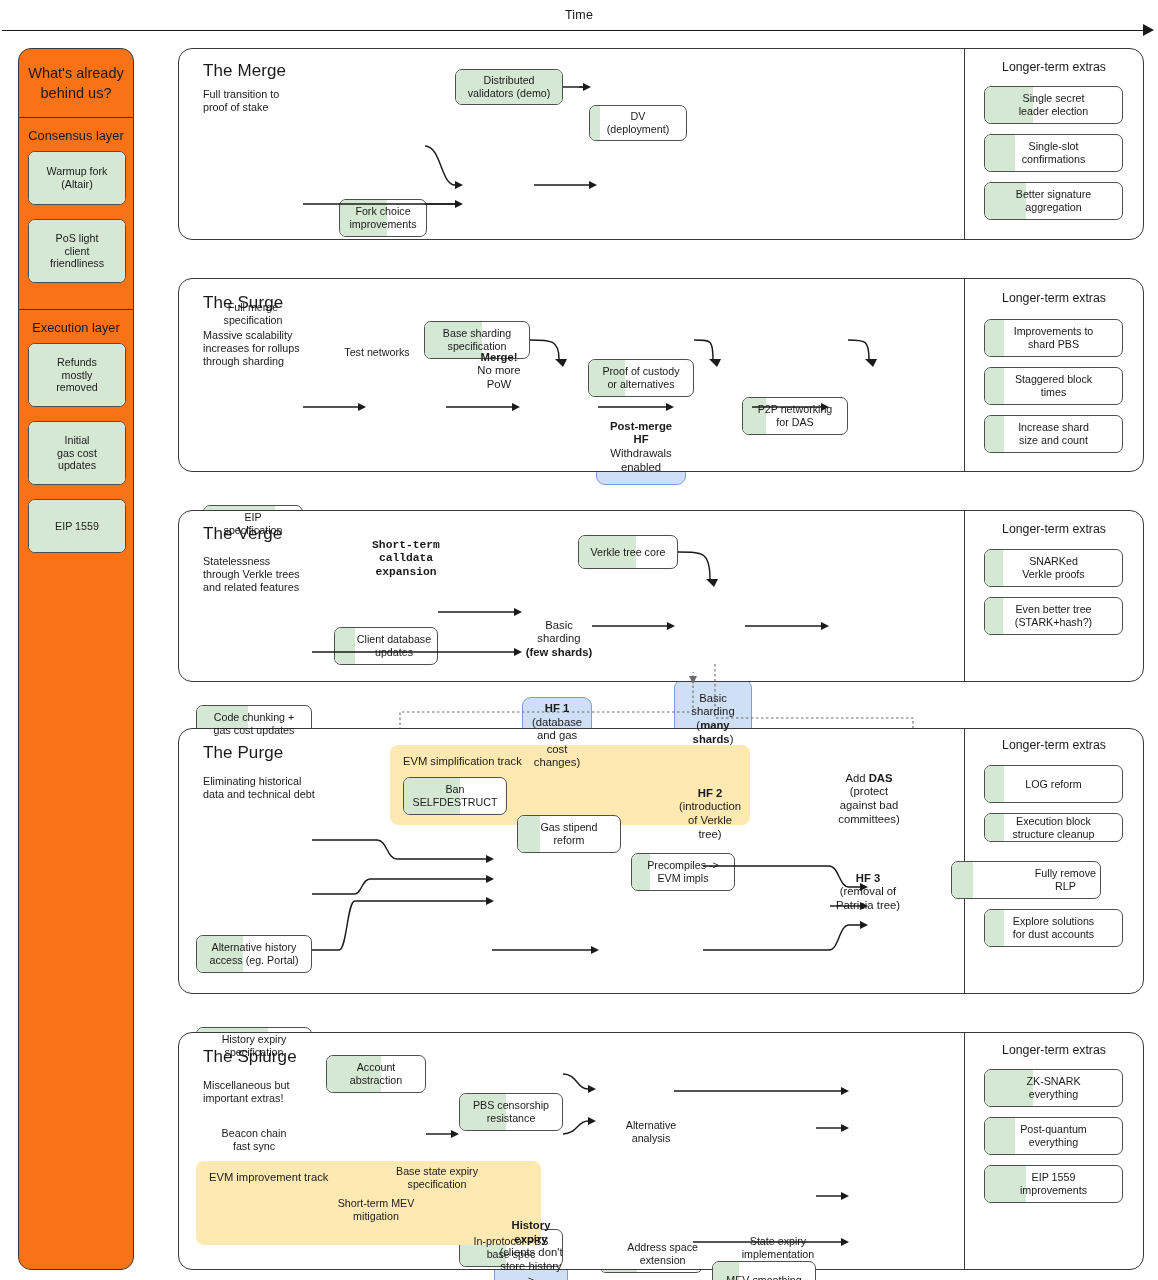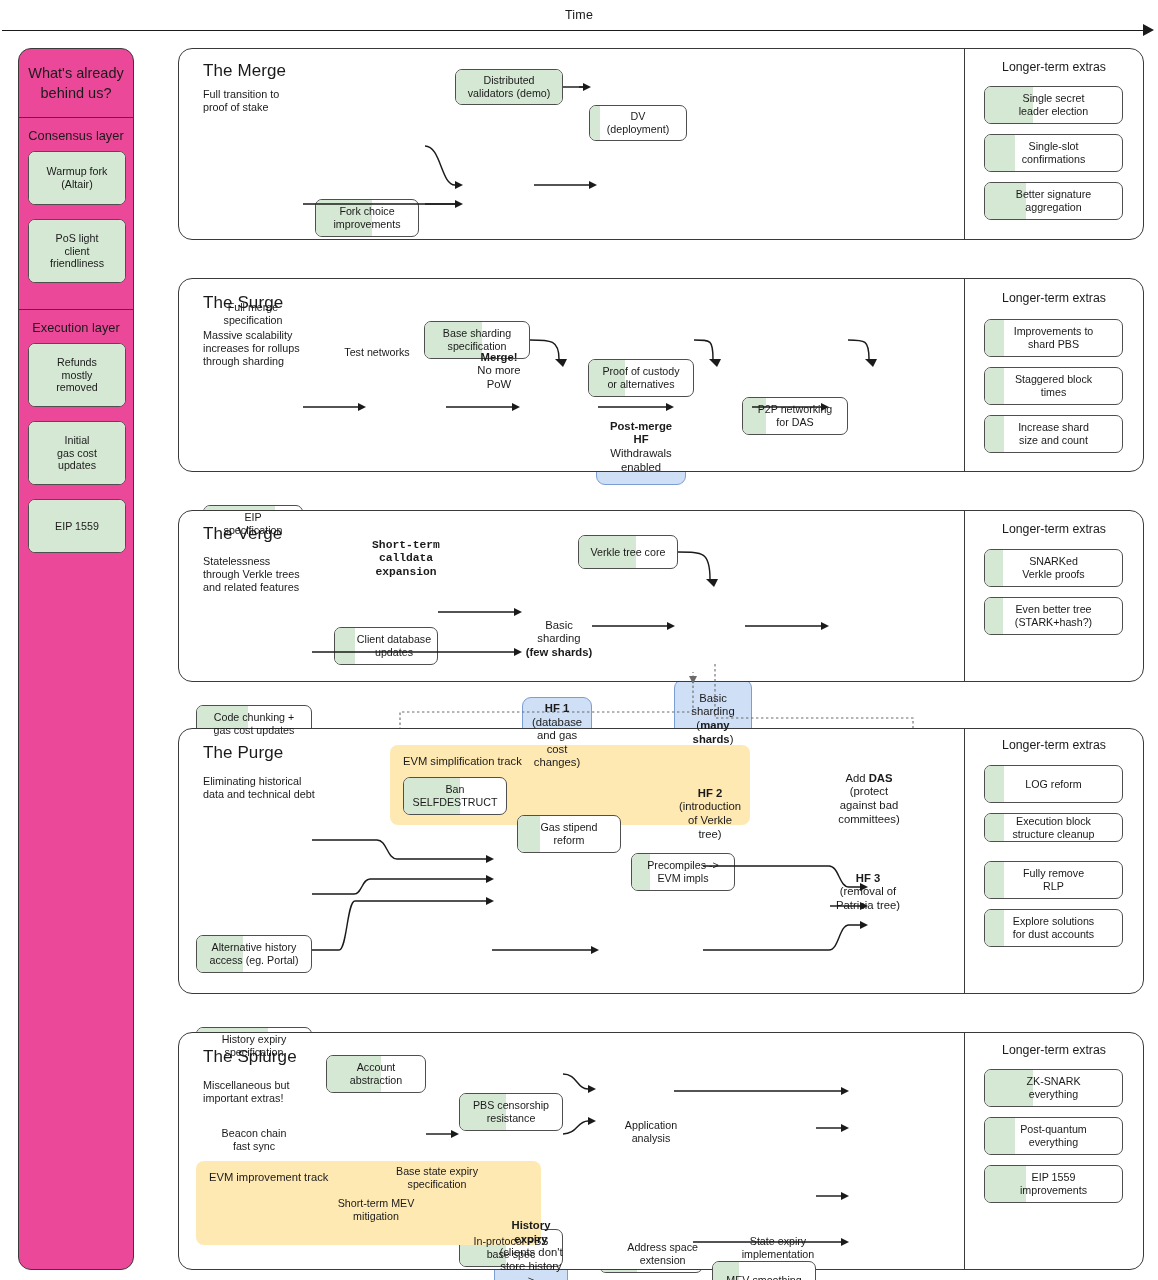--- a/index.html
+++ b/index.html
@@ -32,21 +32,21 @@
     border-left:11px solid #1a1a1a;
   }
   #time-axis .axis-label{
     position:absolute;left:0;top:8px;width:1158px;text-align:center;
     font-size:12.5px;color:#1a1a1a;letter-spacing:.2px;
   }
 
   
   #sidebar{
     left:18px;top:48px;width:116px;height:1222px;
-    border:1.3px solid #3a3a3a;border-radius:13px;background:#ec4899;
+    border:1.3px solid #3a3a3a;border-radius:13px;background:#f97316;
   }
   .sb-head{
     width:100%;text-align:center;font-size:14.5px;line-height:20px;
     color:#1a1a1a;padding:14px 4px 14px 4px;box-sizing:border-box;
   }
   .sb-divider{height:0;border-top:1.3px solid #3a3a3a;width:100%;}
   .sb-group-title{
     font-size:12.8px;color:#1a1a1a;text-align:center;
     padding:10px 2px 8px 2px;
   }
@@ -194,21 +194,21 @@
     <div class="node abs" style="left:276px;top:20px;width:108px;height:36px;">
       <div class="fill" style="width:100%"></div>
       <div class="txt">Distributed
 validators (demo)</div>
     </div>
     <div class="node abs" style="left:410px;top:20px;width:98px;height:36px;">
       <div class="fill" style="width:10%"></div>
       <div class="txt">DV
 (deployment)</div>
     </div>
-    <div class="node abs" style="left:136px;top:78px;width:104px;height:38px;">
+    <div class="node abs" style="left:160px;top:78px;width:88px;height:38px;">
       <div class="fill" style="width:55%"></div>
       <div class="txt">Fork choice
 improvements</div>
     </div>
     <div class="node abs" style="left:24px;top:136px;width:100px;height:38px;">
       <div class="fill" style="width:100%"></div>
       <div class="txt">Full merge
 specification</div>
     </div>
     <div class="node abs" style="left:150px;top:136px;width:96px;height:38px;">
@@ -388,21 +388,21 @@
     <div class="extras-list">
       <div class="node" style="left:805px;top:36px;width:139px;height:38px;position:absolute;">
         <div class="fill" style="width:14%"></div>
         <div class="txt">LOG reform</div>
       </div>
       <div class="node" style="left:805px;top:84px;width:139px;height:29px;position:absolute;">
         <div class="fill" style="width:14%"></div>
         <div class="txt">Execution block
 structure cleanup</div>
       </div>
-      <div class="node" style="left:805px;top:132px;width:139px;height:38px;position:absolute;">
+      <div class="node" style="left:772px;top:132px;width:150px;height:38px;position:absolute;justify-content:flex-end;">
         <div class="fill" style="width:14%"></div>
         <div class="txt">Fully remove
 RLP</div>
       </div>
       <div class="node" style="left:805px;top:180px;width:139px;height:38px;position:absolute;">
         <div class="fill" style="width:14%"></div>
         <div class="txt">Explore solutions
 for dust accounts</div>
       </div>
     </div>
@@ -440,21 +440,21 @@
       <div class="txt">Beacon chain
 fast sync</div>
     </div>
     <div class="node abs" style="left:203px;top:202px;width:110px;height:38px;">
       <div class="fill" style="width:62%"></div>
       <div class="txt">Base state expiry
 specification</div>
     </div>
     <div class="node abs" style="left:420px;top:118px;width:104px;height:38px;">
       <div class="fill" style="width:12%"></div>
-      <div class="txt">Application
+      <div class="txt">Alternative
 analysis</div>
     </div>
     <div class="node abs" style="left:420px;top:202px;width:104px;height:38px;justify-content:flex-end;">
       <div class="fill" style="width:36%"></div>
       <div class="txt">Address space
 extension</div>
     </div>
     <div class="node abs" style="left:547px;top:158px;width:104px;height:38px;">
       <div class="fill" style="width:12%"></div>
       <div class="txt">State expiry

